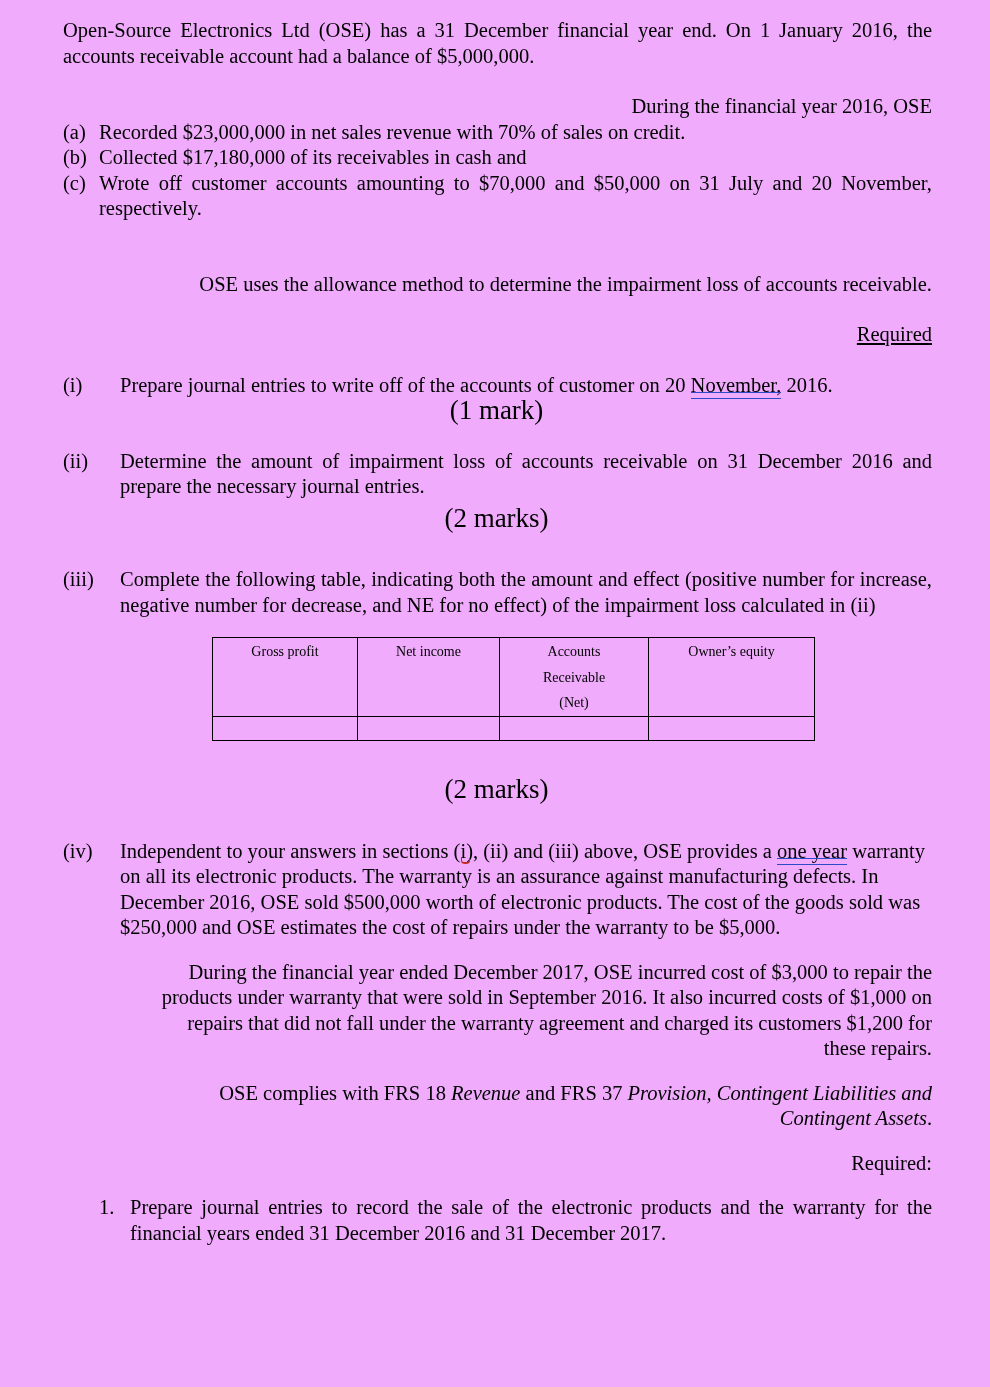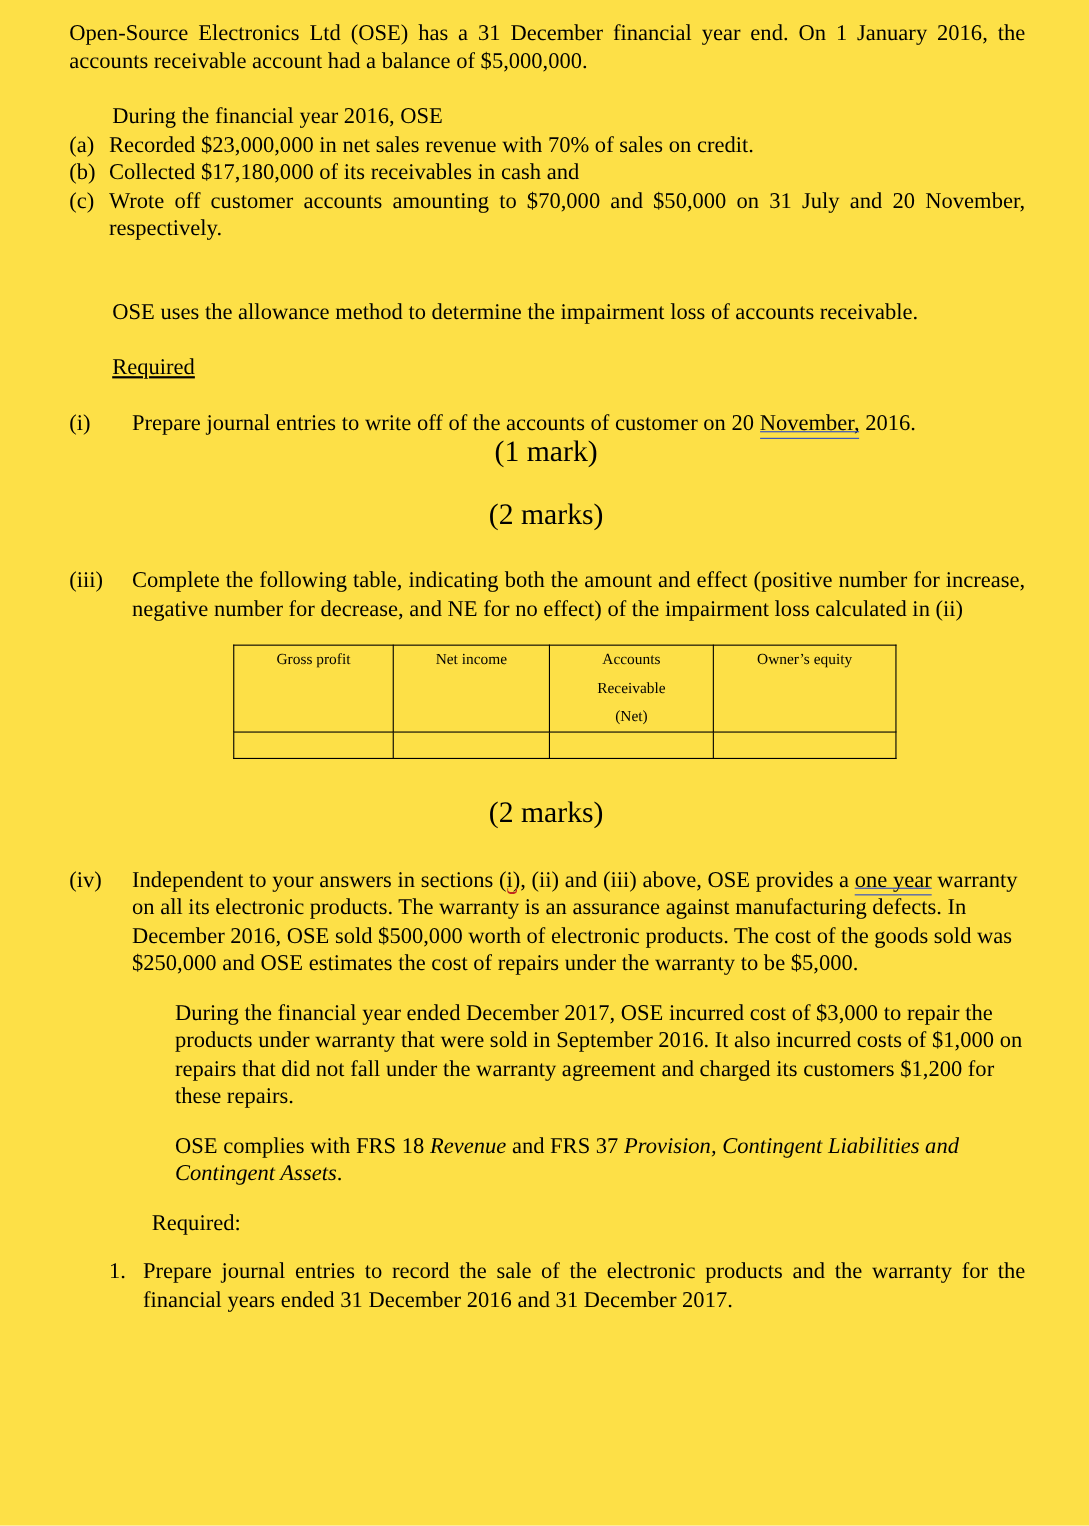--- a/index.html
+++ b/index.html
@@ -8,33 +8,33 @@
     background: #ffffff;
   }
   body {
     font-family: "Liberation Serif", "DejaVu Serif", serif;
     color: #000000;
   }
   #page {
     position: relative;
     width: 990px;
     height: 1387px;
-    background: #fde047;
+    background: #f0abfc;
     overflow: hidden;
     box-sizing: border-box;
     padding: 18px 58px 0 63px;
   }
   p {
     margin: 0;
     font-size: 20.5px;
     line-height: 25.5px;
     text-align: justify;
     text-justify: inter-word;
   }
-  .nojust { text-align: left; margin-left: 39px; }
+  .nojust { text-align: right; margin-left: 39px; }
   .gap-lg { height: 25px; }
   .gap-md { height: 19px; }
   .gap-sm { height: 11px; }
   .gap-xs { height: 6px; }
 
   
   .row {
     display: flex;
     align-items: flex-start;
   }
@@ -172,20 +172,24 @@
 
   <div class="row roman">
     <span class="marker">(i)</span>
     <span class="body-txt last-left"><span>Prepare journal entries to write off of the accounts of customer on 20 </span><span class="grammar">November,</span><span> 2016.</span></span>
   </div>
 
   <div class="marks">(1 mark)</div>
 
   <div class="gap-lg"></div>
 
+  <div class="row roman">
+    <span class="marker">(ii)</span>
+    <span class="body-txt">Determine the amount of impairment loss of accounts receivable on 31 December 2016 and prepare the necessary journal entries.</span>
+  </div>
 
   <div class="gap-xs"></div>
   <div class="marks">(2 marks)</div>
 
   <div class="gap-lg"></div>
   <div class="gap-sm"></div>
 
   <div class="row roman">
     <span class="marker">(iii)</span>
     <span class="body-txt">Complete the following table, indicating both the amount and effect (positive number for increase, negative number for decrease, and NE for no effect) of the impairment loss calculated in (ii)</span>

